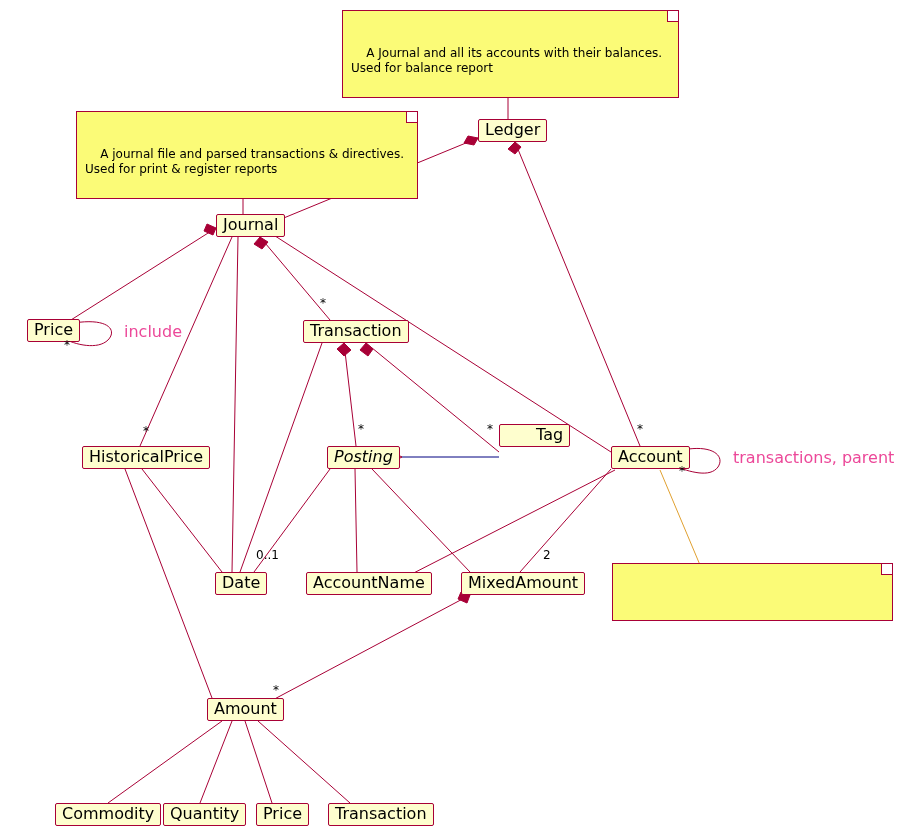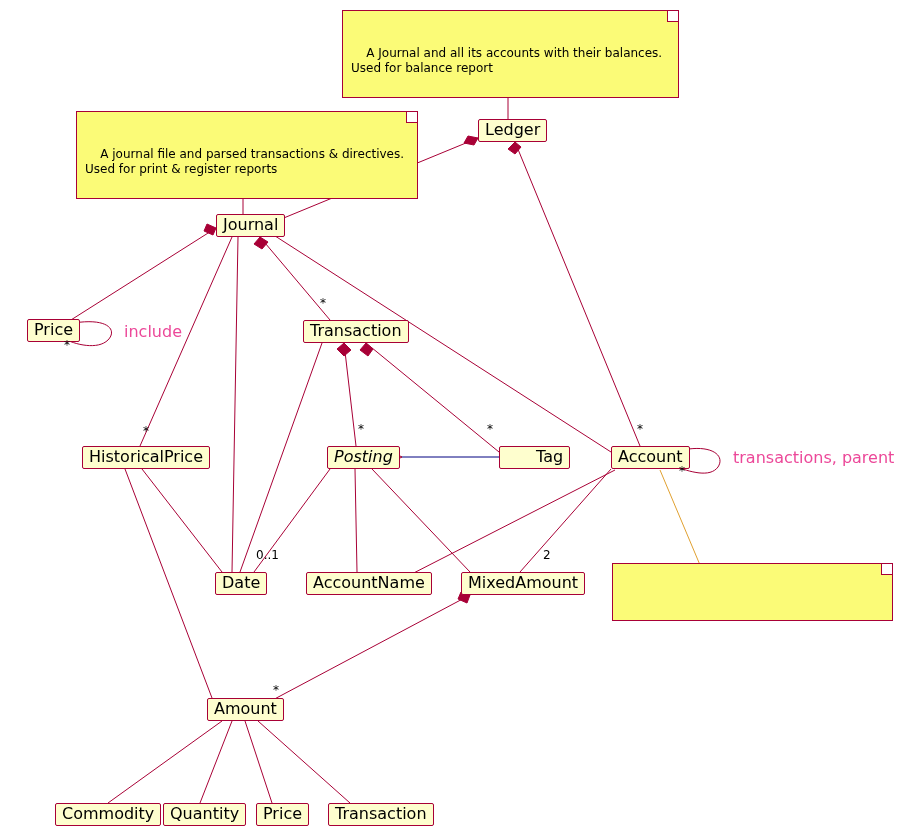--- a/index.html
+++ b/index.html
@@ -168,21 +168,21 @@
   </div>
   <div class="cls" style="left:303px; top:320px;">
     <span>Transaction</span>
   </div>
   <div class="cls" style="left:82px; top:446px;">
     <span>HistoricalPrice</span>
   </div>
   <div class="cls" style="left:327px; top:446px;font-style:italic;">
     <span>Posting</span>
   </div>
-  <div class="cls" style="left:499px; top:446px;padding-left:36px;">
+  <div class="cls" style="left:499px; top:424px;padding-left:36px;">
     <span>Tag</span>
   </div>
   <div class="cls" style="left:611px; top:446px;">
     <span>Account</span>
   </div>
   <div class="cls" style="left:215px; top:572px;">
     <span>Date</span>
   </div>
   <div class="cls" style="left:306px; top:572px;">
     <span>AccountName</span>

